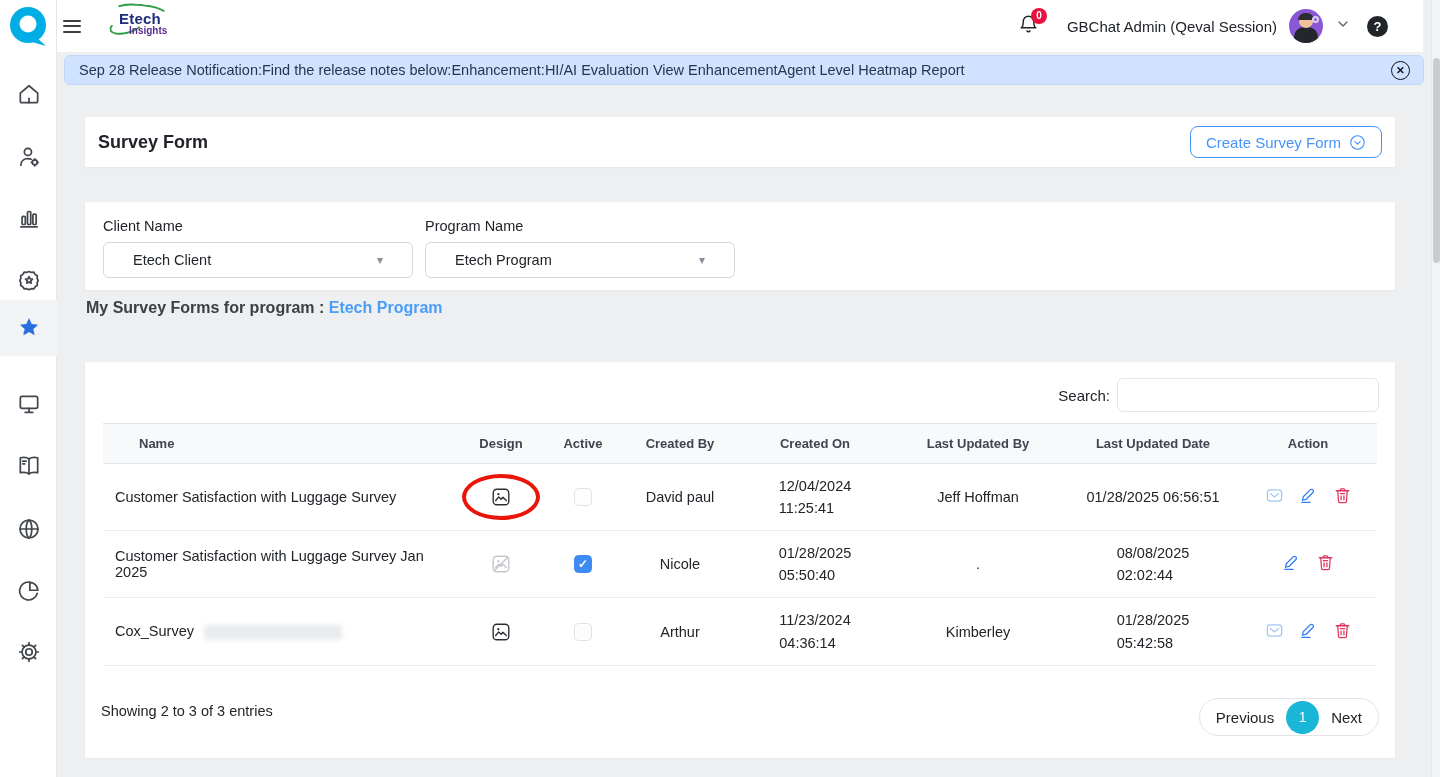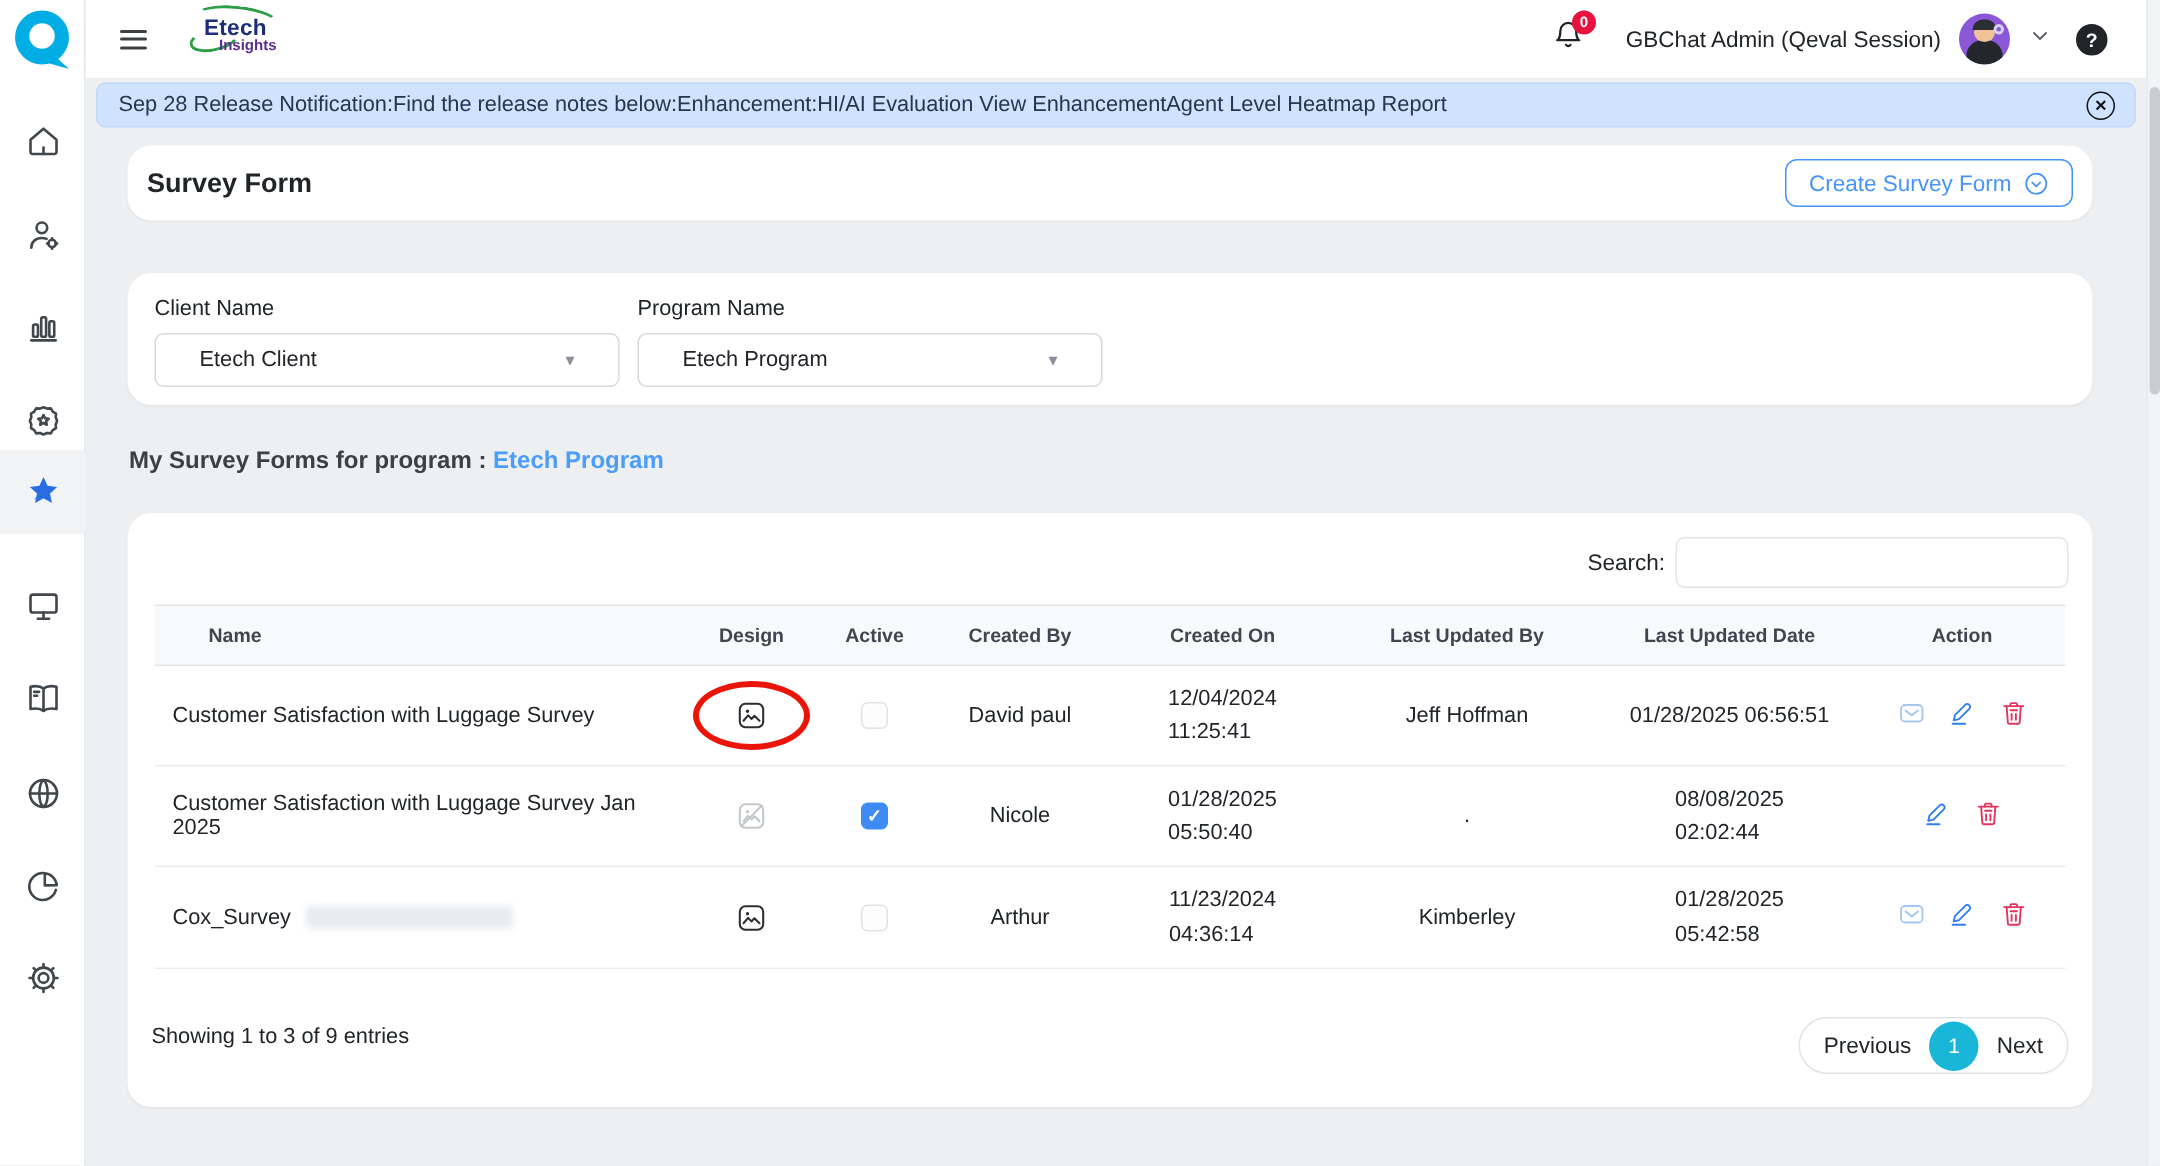--- a/index.html
+++ b/index.html
@@ -9,21 +9,21 @@
 
   
   .sidebar { position:absolute; left:0; top:0; width:57px; height:777px; background:#fff; border-right:1px solid #e4e7ea; z-index:5; }
   .q-logo { position:absolute; left:7px; top:5px; width:43px; height:43px; }
   .side-item { position:absolute; left:0; width:57px; height:54px; display:flex; align-items:center; justify-content:center; cursor:pointer; }
   .side-item.active { background:#f1f3f4; }
   .side-item svg { width:26px; height:26px; stroke:#42474d; stroke-width:1.6; fill:none; stroke-linecap:round; stroke-linejoin:round; }
   .side-item.active svg { stroke:none; }
 
   
-  .topbar { position:absolute; left:57px; top:0; width:1383px; height:52px; background:#fff; display:flex; align-items:center; z-index:4; }
+  .topbar { position:absolute; left:40px; top:0; width:1383px; height:52px; background:#fff; display:flex; align-items:center; z-index:4; }
   .hamburger { margin-left:23px; width:18px; cursor:pointer; }
   .hamburger div { height:2px; background:#3c4043; margin:3.5px 0; border-radius:1px; }
   .brand { position:relative; margin-left:30px; width:64px; height:40px; }
   .brand-top { position:absolute; left:8px; top:4px; font-size:15px; font-weight:bold; color:#1c2e7a; letter-spacing:0.2px; }
   .brand-bottom { position:absolute; left:18px; top:19px; font-size:10px; font-weight:bold; color:#5b2d8f; }
   .brand-arc1 { position:absolute; left:2px; top:-2px; width:56px; height:18px; border:2.5px solid transparent; border-top-color:#2e9e46; border-radius:50%; transform:rotate(6deg); }
   .brand-arc2 { position:absolute; left:-2px; top:12px; width:34px; height:16px; border:2.5px solid transparent; border-bottom-color:#2e9e46; border-left-color:#2e9e46; border-radius:50%; transform:rotate(-14deg); }
   .top-right { margin-left:auto; display:flex; align-items:center; padding-right:35px; }
   .bell-wrap { position:relative; margin-right:28px; cursor:pointer; }
   .bell-wrap svg { width:21px; height:21px; stroke:#1f2327; stroke-width:1.7; fill:none; stroke-linecap:round; stroke-linejoin:round; }
@@ -37,21 +37,21 @@
   .chev-down { margin:0 16px 0 12px; cursor:pointer; }
   .chev-down svg { width:16px; height:16px; stroke:#5f6368; stroke-width:2; fill:none; stroke-linecap:round; stroke-linejoin:round; }
   .help-btn { width:21px; height:21px; border-radius:50%; background:#212529; color:#fff; font-weight:bold; font-size:13px; display:flex; align-items:center; justify-content:center; cursor:pointer; }
 
   
   .banner { position:absolute; left:64px; top:55px; width:1360px; height:30px; background:#cfe2ff; border:1px solid #c2d8fb; border-radius:6px; display:flex; align-items:center; z-index:3; }
   .banner-text { font-size:14.5px; color:#27364b; padding-left:14px; white-space:nowrap; overflow:hidden;text-align:right; }
   .banner-close { margin-left:auto; margin-right:13px; width:19px; height:19px; border-radius:50%; border:1.7px solid #141414; color:#141414; font-size:10.5px; font-weight:bold; display:flex; align-items:center; justify-content:center; cursor:pointer; flex:none; }
 
   
-  .card { position:absolute; background:#fff; border-radius:16px; box-shadow:0 1px 2px rgba(16,24,40,.04); }
+  .card { position:absolute; background:#fff; border-radius:1px; box-shadow:0 1px 2px rgba(16,24,40,.04);margin-top:20px; }
   .card-title { left:85px; top:97px; width:1310px; height:50px; display:flex; align-items:center; padding:0 13px; }
   .page-title { font-size:18px; font-weight:600; color:#212529; }
   .create-btn { margin-left:auto; height:32px; padding:0 15px; border:1px solid #4694f8; border-radius:8px; background:#fff; color:#4694f8; font-size:15px; display:flex; align-items:center; gap:8px; cursor:pointer; font-family:inherit; }
   .create-btn svg { width:17px; height:17px; stroke:#4694f8; stroke-width:1.6; fill:none; stroke-linecap:round; stroke-linejoin:round; }
 
   .card-filters { left:85px; top:182px; width:1310px; height:88px; }
   .filter-group { position:absolute; top:16px; }
   .filter-label { font-size:14.5px; color:#212529; margin-bottom:8px; }
   .select-box { width:310px; height:36px; border:1px solid #d4d9de; border-radius:6px; background:#fff; display:flex; align-items:center; padding:0 29px; font-size:14.5px; color:#212529; cursor:pointer; }
   .select-caret { margin-left:auto; color:#8a9099; font-size:12px; }
@@ -395,21 +395,21 @@
                   <path d="M6 6 l1 13.4 a1.6 1.6 0 0 0 1.6 1.5 h6.8 a1.6 1.6 0 0 0 1.6-1.5 L18 6"></path>
                   <path d="M9.3 9.5 h5.4"></path>
                   <path d="M10.2 12.5 v5 M13.8 12.5 v5"></path>
                 </svg>
             </span>
           </td>
         </tr>
       </tbody>
     </table>
 
-    <div class="summary">Showing 1 to 3 of 9 entries</div>
+    <div class="summary">Showing 2 to 3 of 3 entries</div>
     <div class="pagination">
       <button class="page-btn">Previous</button>
       <span class="page-current">1</span>
       <button class="page-btn">Next</button>
     </div>
   </section>
 
 
   <div class="scrollbar">
     <div class="scroll-thumb"></div>

